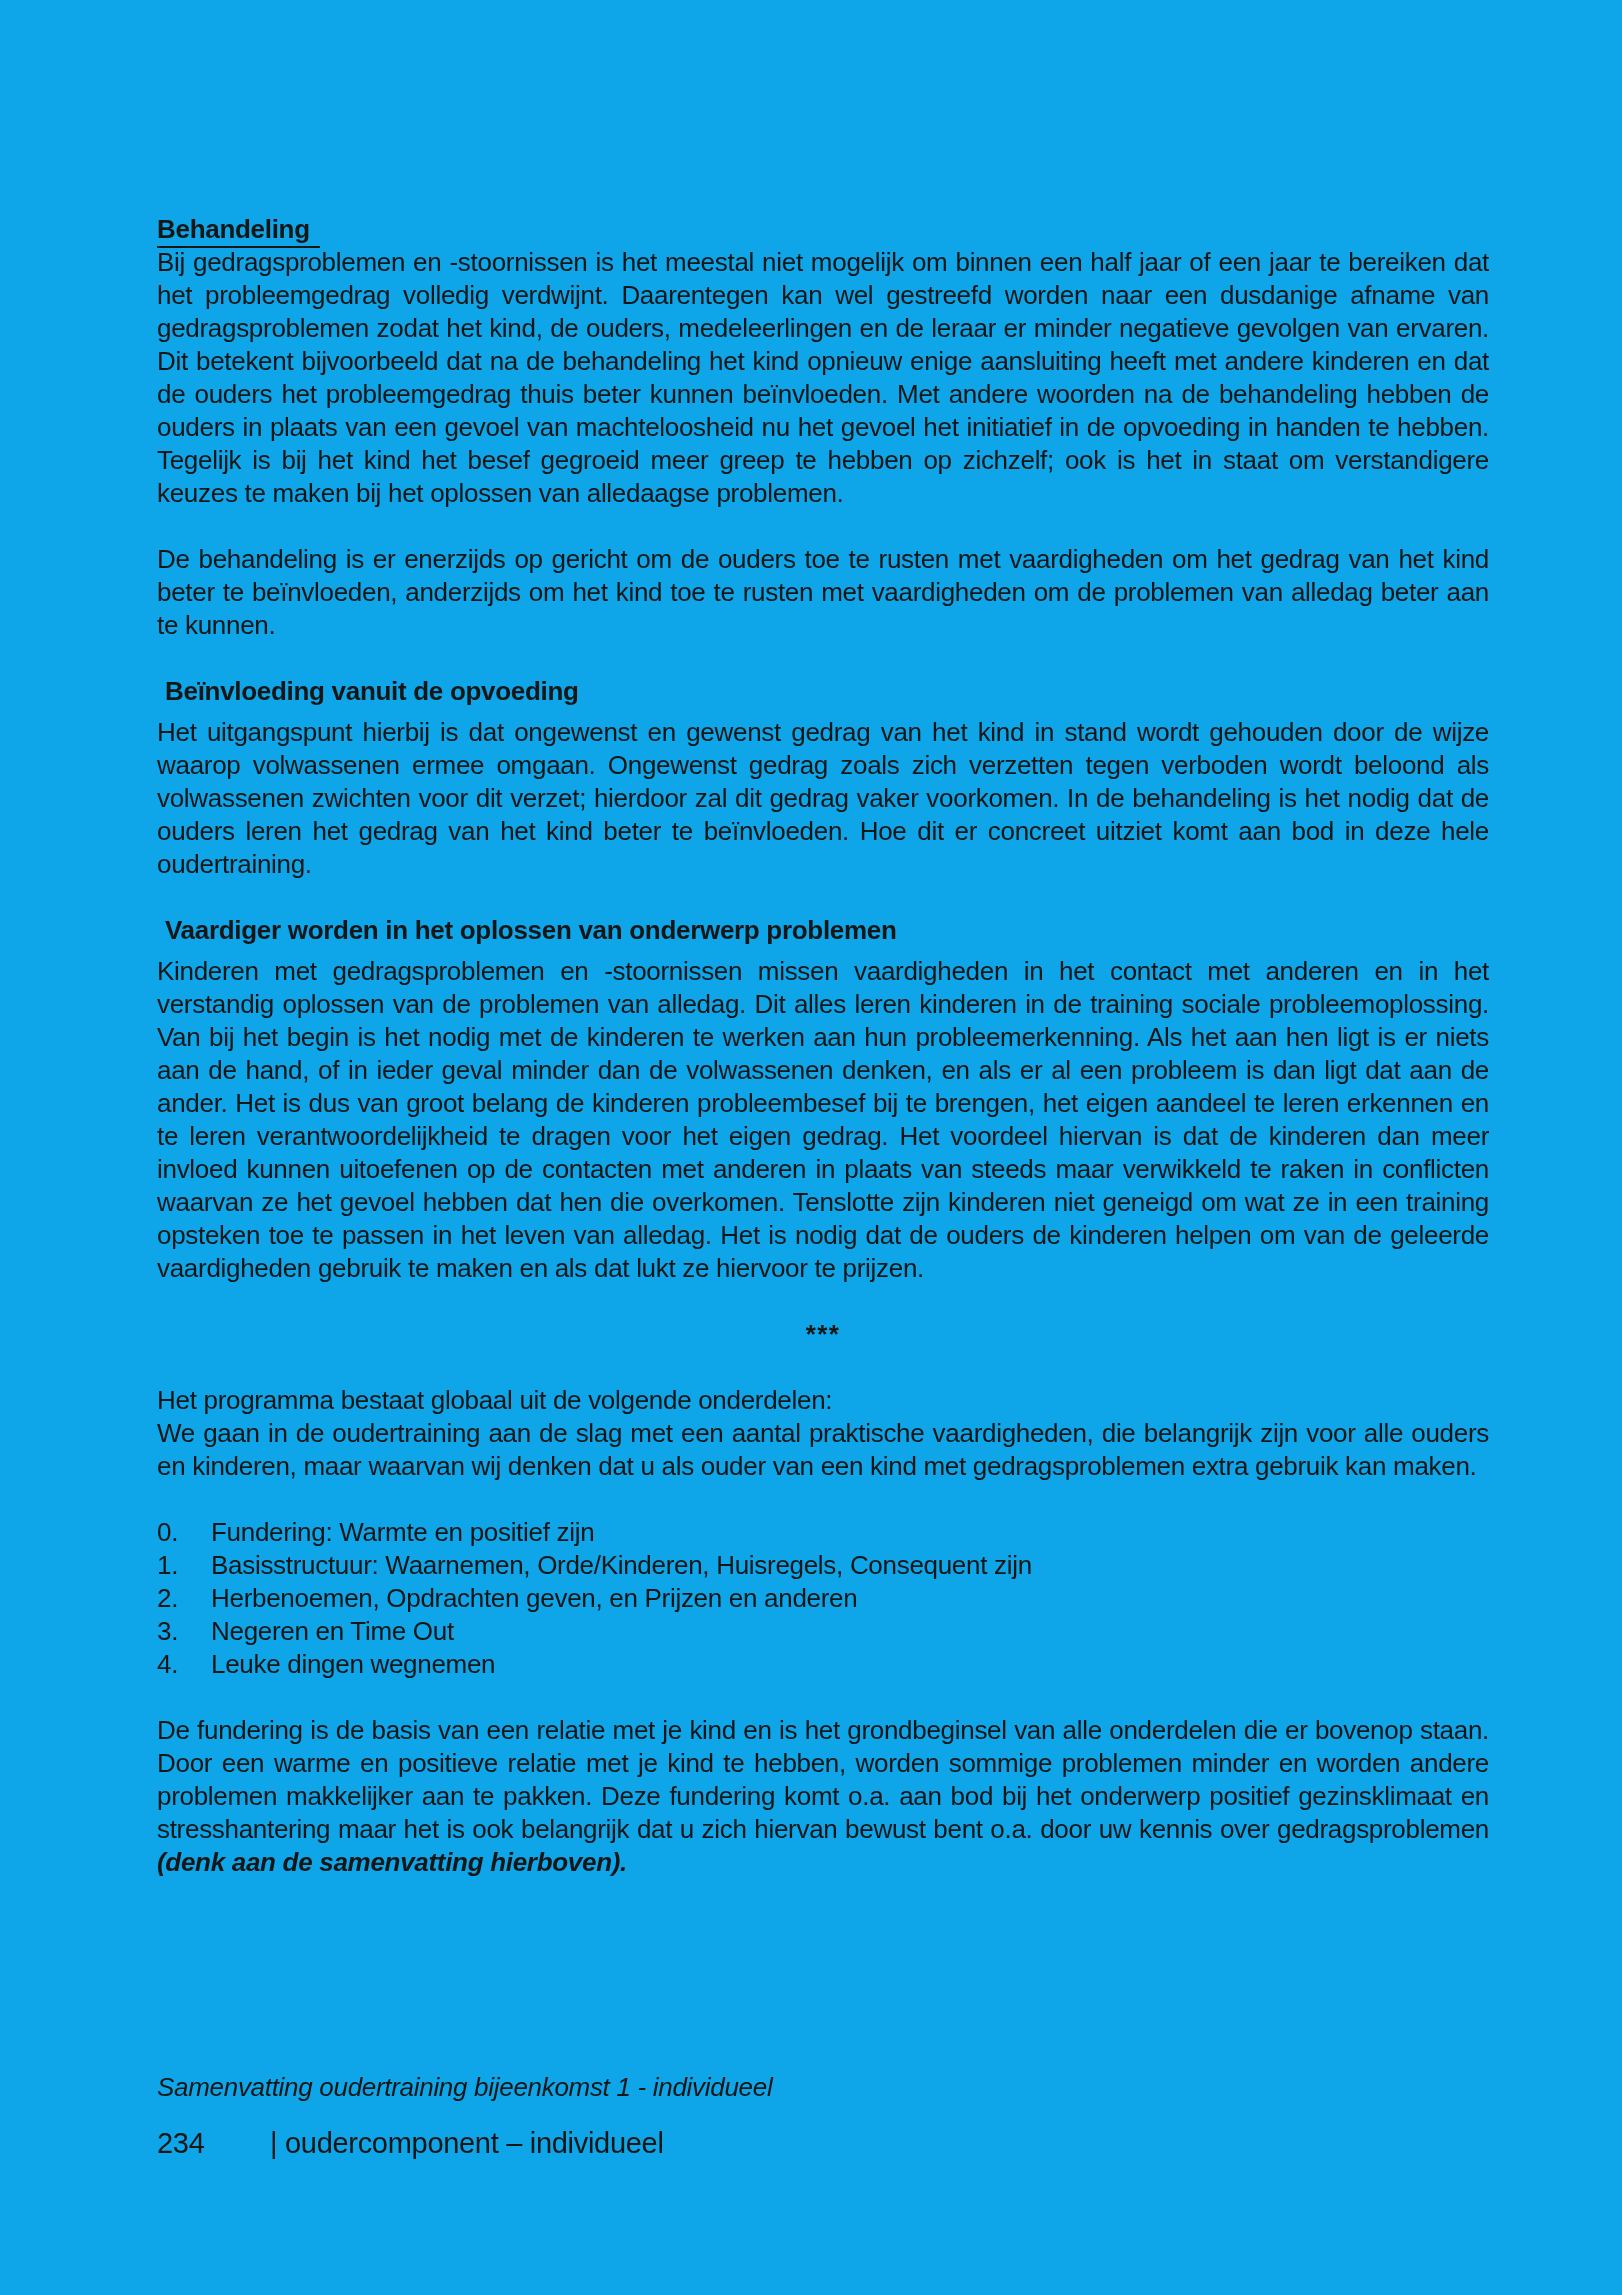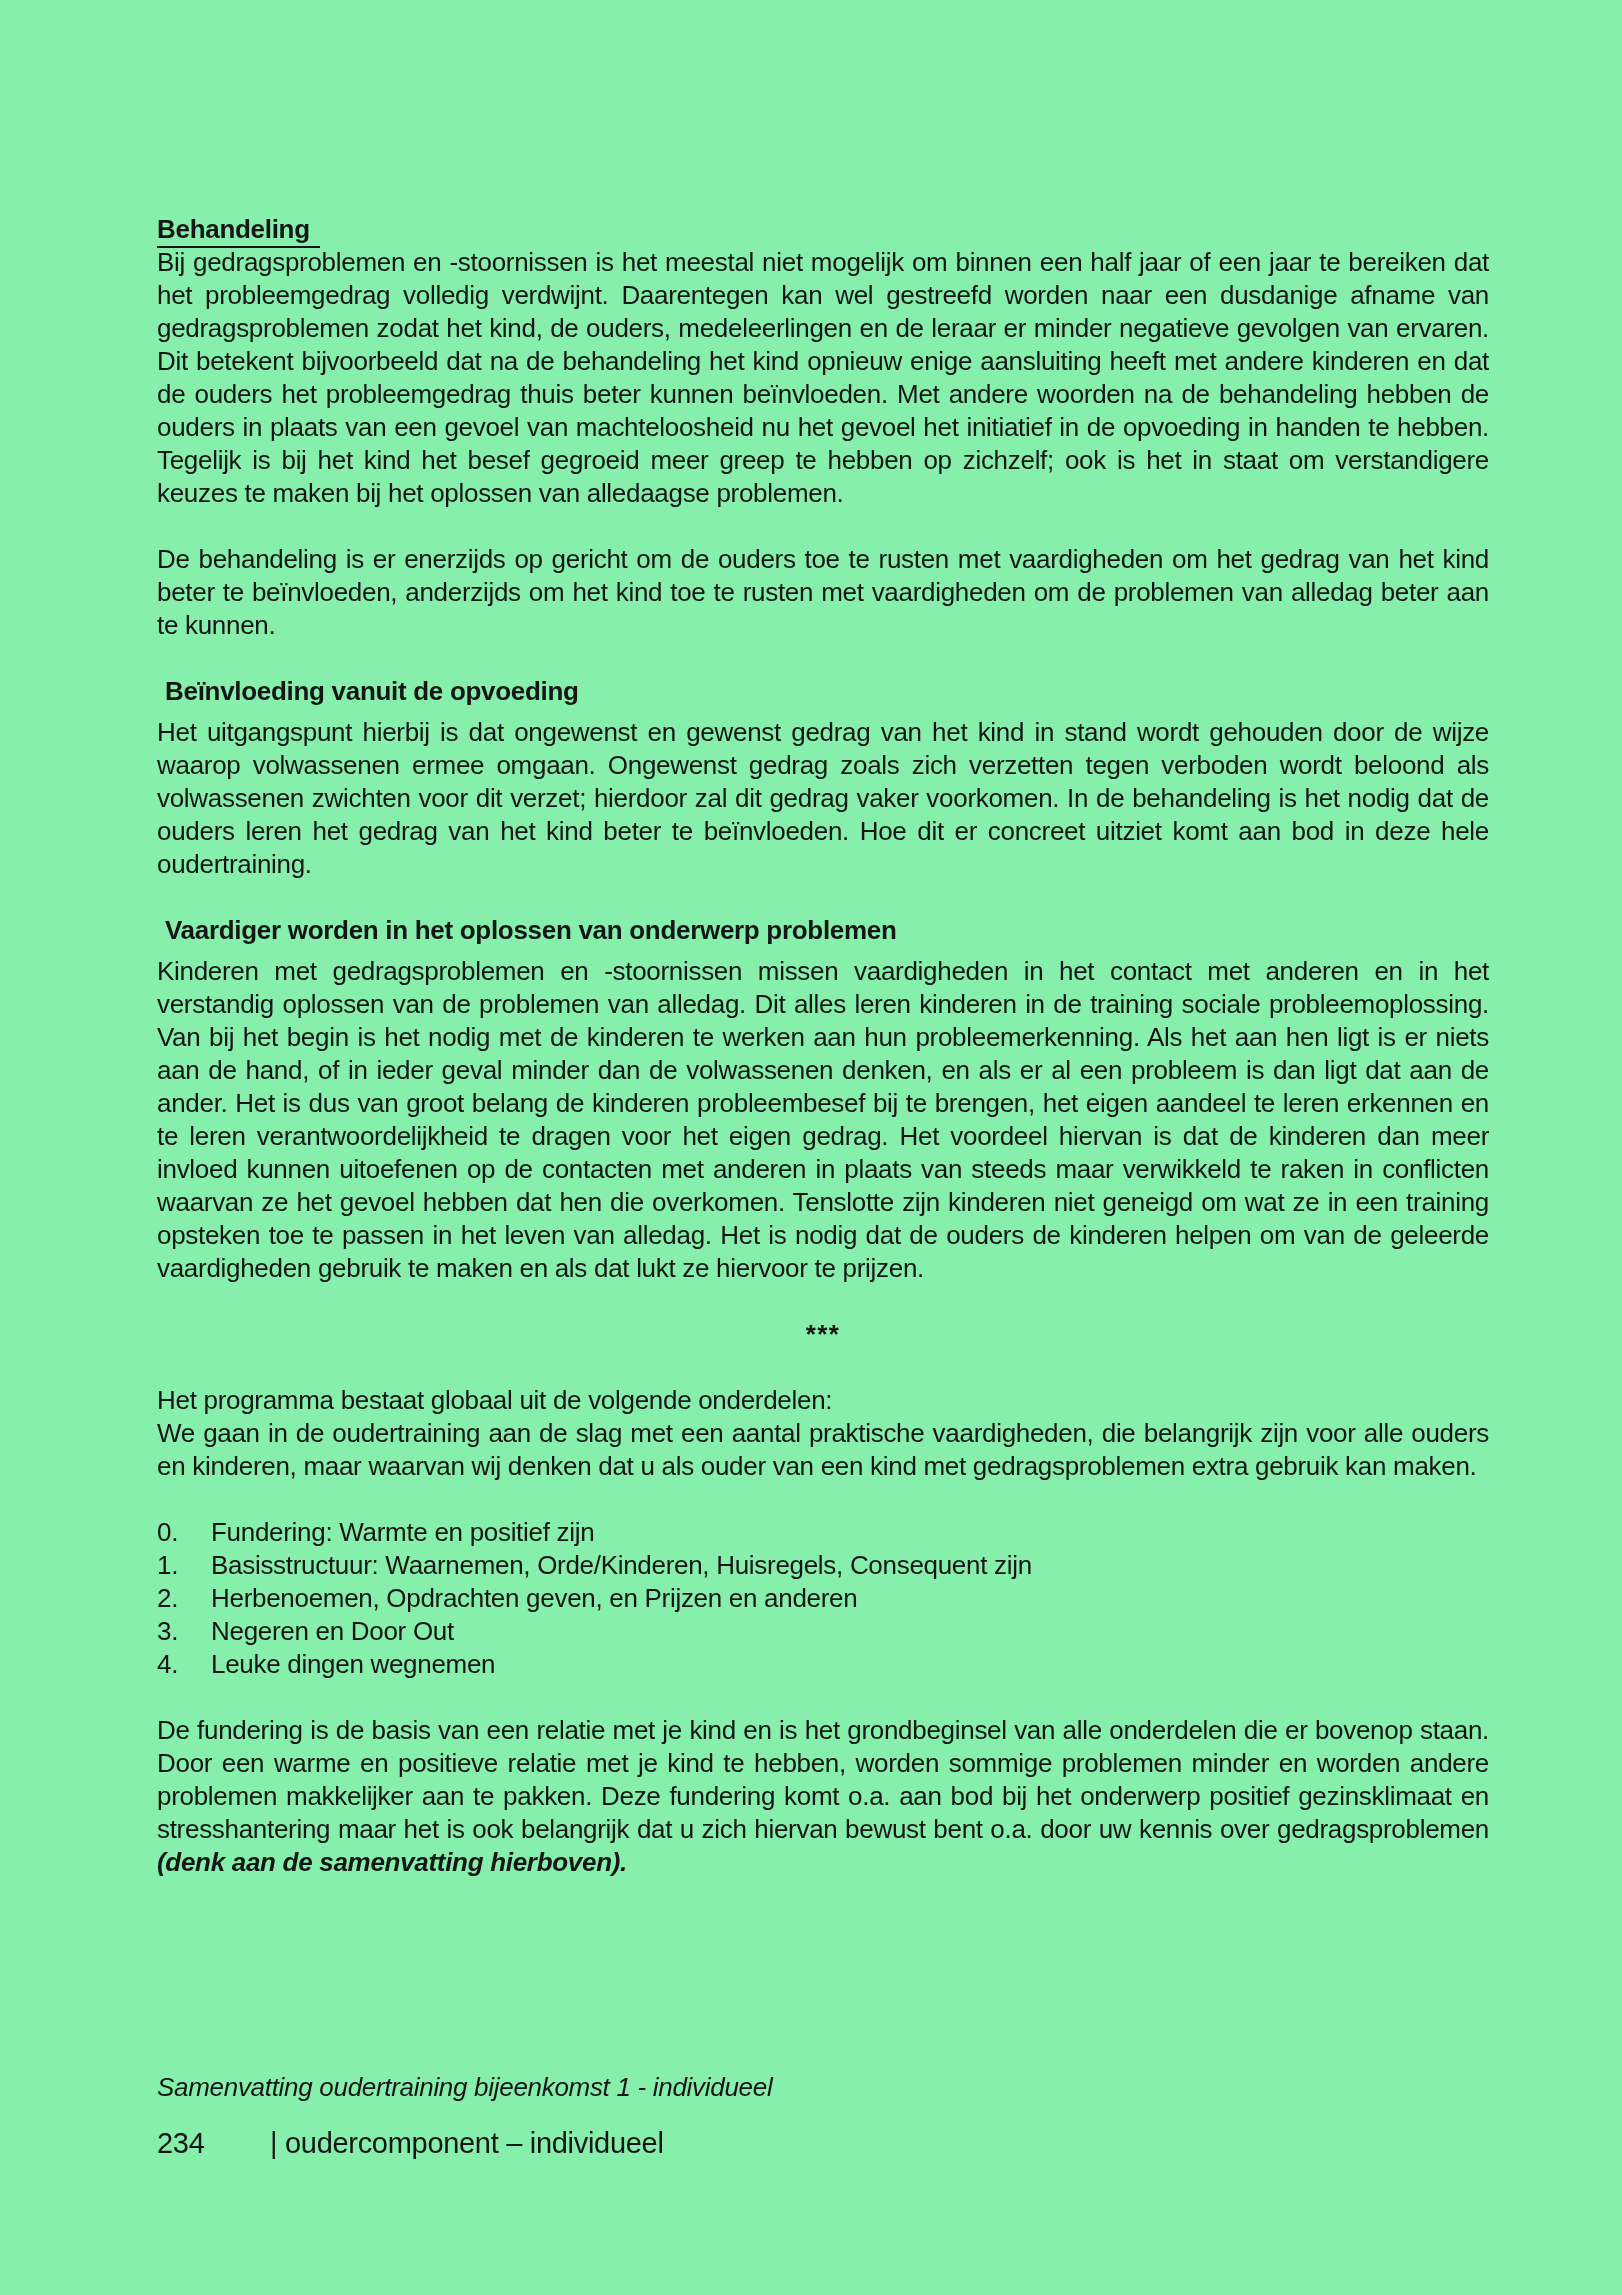--- a/index.html
+++ b/index.html
@@ -4,21 +4,21 @@
 <style>
   html, body {
     margin: 0;
     padding: 0;
     background: #ffffff;
   }
   .page {
     position: relative;
     width: 1623px;
     height: 2295px;
-    background: #86efac;
+    background: #0ea5e9;
     overflow: hidden;
     font-family: "Liberation Sans", sans-serif;
     font-size: 26px;
     line-height: 33px;
     letter-spacing: -0.3px;
     color: #161616;
   }
   .content {
     position: absolute;
     left: 157px;
@@ -133,21 +133,21 @@
       <li class="program-item">
         <span class="item-num">1.</span>
         <span class="item-text">Basisstructuur: Waarnemen, Orde/Kinderen, Huisregels, Consequent zijn</span>
       </li>
       <li class="program-item">
         <span class="item-num">2.</span>
         <span class="item-text">Herbenoemen, Opdrachten geven, en Prijzen en anderen</span>
       </li>
       <li class="program-item">
         <span class="item-num">3.</span>
-        <span class="item-text">Negeren en Door Out</span>
+        <span class="item-text">Negeren en Time Out</span>
       </li>
       <li class="program-item">
         <span class="item-num">4.</span>
         <span class="item-text">Leuke dingen wegnemen</span>
       </li>
     </ol>
 
     <p class="para"><span>De fundering is de basis van een relatie met je kind en is het grondbeginsel van alle onderdelen die er bovenop staan. Door een warme en positieve relatie met je kind te hebben, worden sommige problemen minder en worden andere problemen makkelijker aan te pakken. Deze fundering komt o.a. aan bod bij het onderwerp positief gezinsklimaat en stresshantering maar het is ook belangrijk dat u zich hiervan bewust bent o.a. door uw kennis over gedragsproblemen </span><span class="emphasis">(denk aan de samenvatting hierboven).</span></p>
 
   </div>

